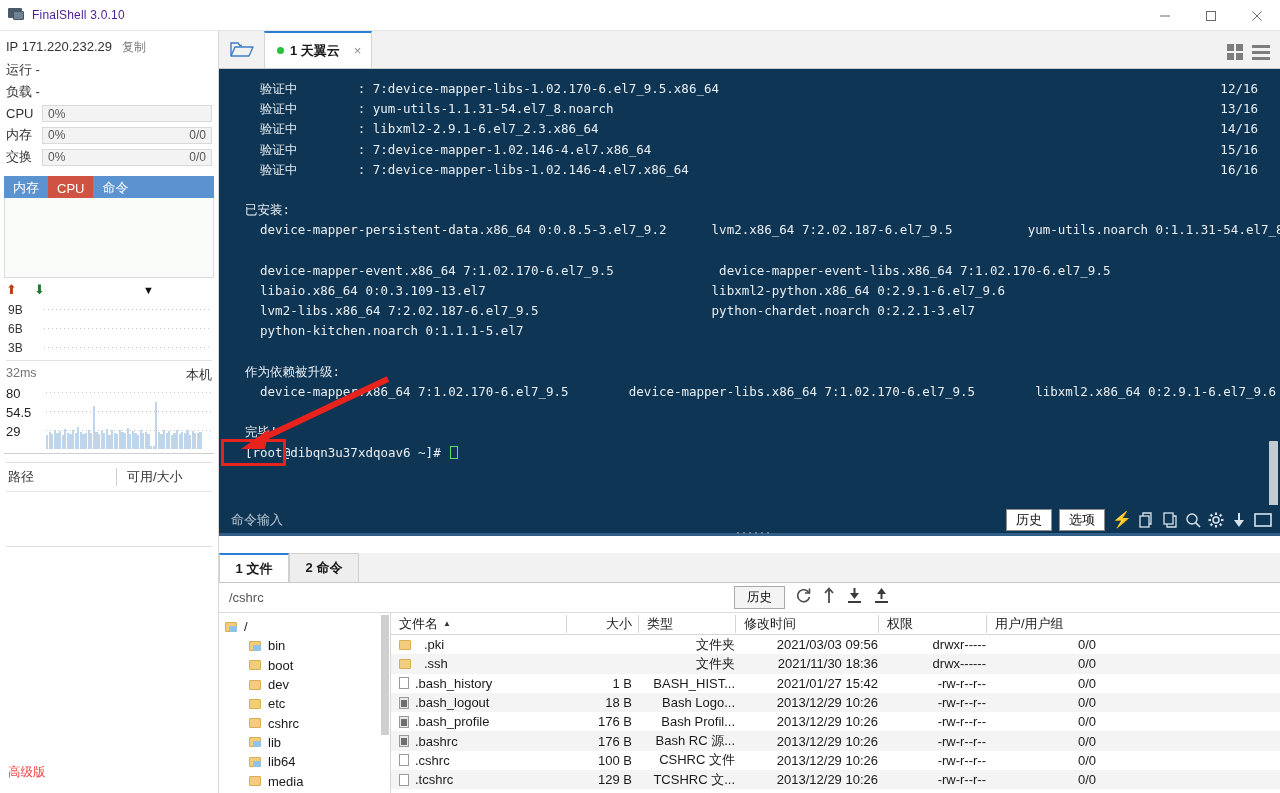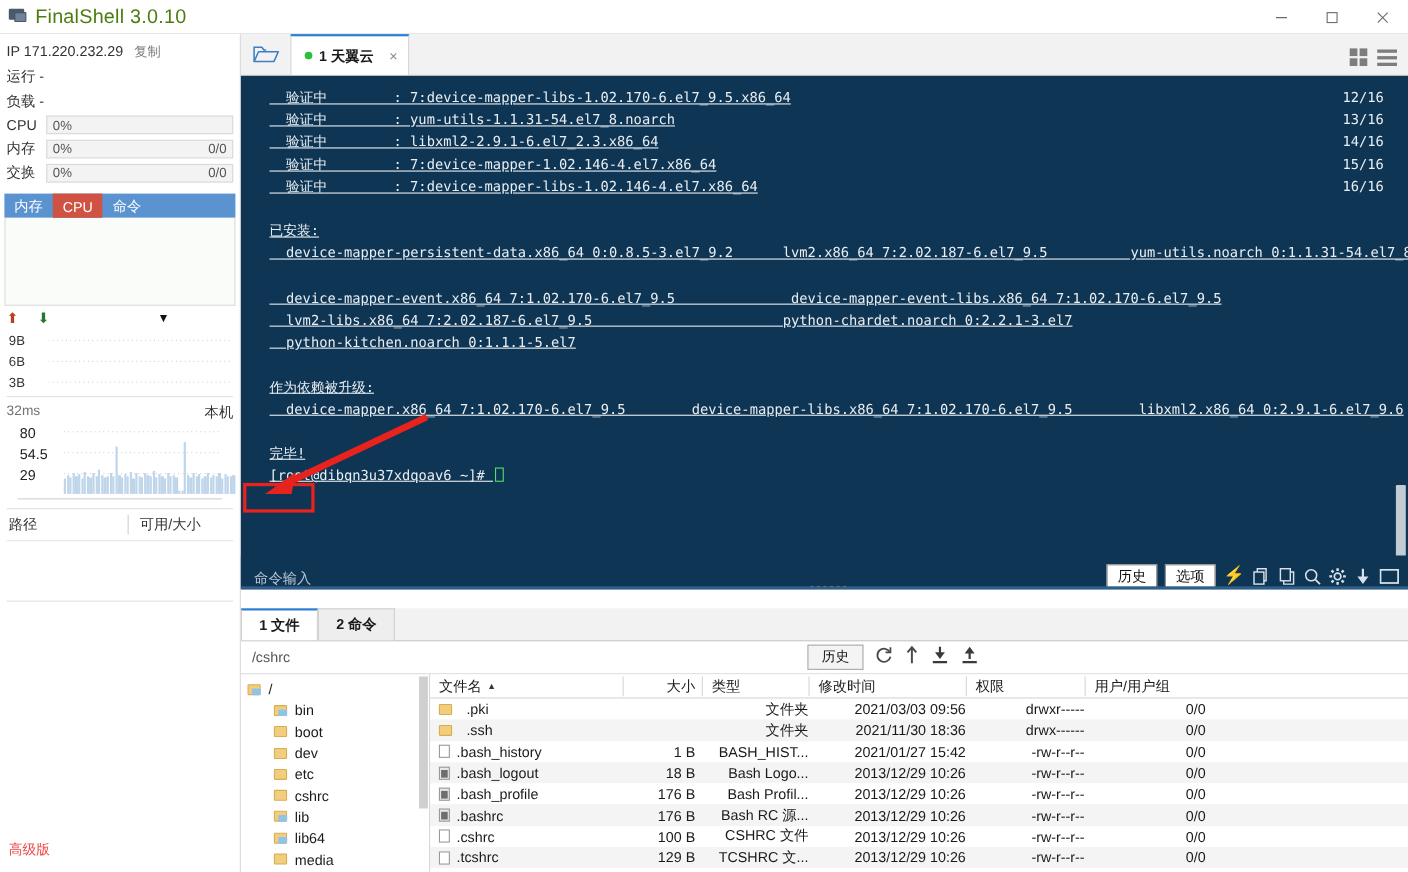--- a/index.html
+++ b/index.html
@@ -22,21 +22,21 @@
     position:relative; flex:none;
   }
   .title-icon .mon {
     position:absolute; left:0; top:0; width:14px; height:10px;
     background:#4a5a6a; border-radius:1px;
   }
   .title-icon .mon2 {
     position:absolute; left:5px; top:3px; width:11px; height:9px;
     background:#6f8296; border:1px solid #44566a; border-radius:1px;
   }
-  .title-text { font-size:18px; color:#4d7c0f; letter-spacing:.2px; }
+  .title-text { font-size:12px; color:#4c1d95; letter-spacing:.2px; }
   .win-btns { position:absolute; right:0; top:0; height:31px; display:flex; }
   .win-btn {
     width:46px; height:31px; display:flex; align-items:center; justify-content:center;
     color:#6b6b6b; font-size:15px; line-height:1;
   }
   .win-btn svg { display:block; }
 
   
   .sidebar {
     position:absolute; left:0; top:31px; width:219px; height:762px;
@@ -78,21 +78,21 @@
   }
   .dots {
     position:absolute; left:0; right:0; height:1px;
     background-image: linear-gradient(to right, #c9c9c9 1px, transparent 1px);
     background-size:4px 1px;
   }
 
   .lat-head { display:flex; justify-content:space-between; padding:5px 6px 0 6px; }
   .lat-head .ms { font-size:12.5px; color:#737373; }
   .lat-head .host { font-size:13px; color:#333; }
-  .lat-box { position:relative; margin:0 16px; height:70px; border-bottom:1px solid #cfcfcf; }
+  .lat-box { position:relative; margin:0 4px; height:70px; border-bottom:1px solid #cfcfcf; }
   .lat-box .ylab { position:absolute; left:2px; font-size:13px; color:#222; }
   .lat-plot { position:absolute; left:42px; right:2px; top:2px; bottom:4px; }
   .lat-bar { position:absolute; bottom:0; width:2px; background:#bed5ea; }
 
   .path-head {
     display:flex; margin:8px 6px 0 6px; border-top:1px solid #e0e0e0;
     border-bottom:1px solid #e6e6e6; padding:5px 0 5px 0; font-size:13px; color:#333;
   }
   .path-head .c1 { width:110px; padding-left:2px; }
   .path-head .c2 { border-left:1px solid #cfcfcf; padding-left:10px; }
@@ -119,21 +119,21 @@
   .view-icons { margin-left:auto; display:flex; gap:9px; padding:0 10px 8px 0; align-items:center;}
   .grid-ico { display:grid; grid-template-columns:7px 7px; grid-template-rows:7px 7px; gap:2px; }
   .grid-ico i { background:#7d7d7d; display:block; }
   .list-ico { display:flex; flex-direction:column; gap:3px; }
   .list-ico i { width:18px; height:3px; background:#7d7d7d; display:block; }
 
   .terminal {
     position:absolute; left:219px; top:69px; width:1061px; height:466px;
     background:#0e3554; color:#e9eef2;
     font-family:"DejaVu Sans Mono","Liberation Mono",monospace;
-    font-size:12.5px; line-height:20.2px; padding:10px 0 0 0; overflow:hidden;text-decoration:underline;
+    font-size:12.5px; line-height:20.2px; padding:10px 0 0 0; overflow:hidden;
   }
   .tline { white-space:pre; padding-left:26px; }
   .tline .right { float:right; padding-right:22px; }
   .blank { height:20.2px; }
   .cursor {
     display:inline-block; width:8px; height:13px; border:1px solid #55e06a;
     vertical-align:-2px; margin-left:2px;
   }
   .term-scroll {
     position:absolute; right:2px; top:372px; width:9px; height:75px;
@@ -143,21 +143,21 @@
   
   .hl-box {
     position:absolute; left:221px; top:439px; width:65px; height:27px;
     border:3px solid #e8221d; pointer-events:none;
   }
   .arrow { position:absolute; left:225px; top:373px; pointer-events:none; }
 
   
   .cmdinput {
     position:absolute; left:219px; top:505px; width:1061px; height:30px;
-    background:#0e3554; display:flex; align-items:flex-end;
+    background:#0e3554; display:flex; align-items:center;
   }
   .cmdinput .ph {
     color:#b9c6d1; font-size:13px; padding-left:12px;
     font-family:"Liberation Sans", sans-serif;
   }
   .cmd-tools { margin-left:auto; display:flex; align-items:center; gap:7px; padding-right:8px; }
   .cbtn {
     background:#ffffff; border:1px solid #8d8d8d; font-size:13px; color:#111;
     padding:2px 9px; line-height:16px;
   }
@@ -445,20 +445,21 @@
         <div class="tline"><span>  验证中        : 7:device-mapper-libs-1.02.170-6.el7_9.5.x86_64</span><span class="right">12/16</span></div>
         <div class="tline"><span>  验证中        : yum-utils-1.1.31-54.el7_8.noarch</span><span class="right">13/16</span></div>
         <div class="tline"><span>  验证中        : libxml2-2.9.1-6.el7_2.3.x86_64</span><span class="right">14/16</span></div>
         <div class="tline"><span>  验证中        : 7:device-mapper-1.02.146-4.el7.x86_64</span><span class="right">15/16</span></div>
         <div class="tline"><span>  验证中        : 7:device-mapper-libs-1.02.146-4.el7.x86_64</span><span class="right">16/16</span></div>
         <div class="blank"></div>
         <div class="tline"><span>已安装:</span></div>
         <div class="tline"><span>  device-mapper-persistent-data.x86_64 0:0.8.5-3.el7_9.2      lvm2.x86_64 7:2.02.187-6.el7_9.5          yum-utils.noarch 0:1.1.31-54.el7_8</span></div>
         <div class="blank"></div>
         <div class="tline"><span>  device-mapper-event.x86_64 7:1.02.170-6.el7_9.5              device-mapper-event-libs.x86_64 7:1.02.170-6.el7_9.5</span></div>
+        <div class="tline"><span>  libaio.x86_64 0:0.3.109-13.el7                              libxml2-python.x86_64 0:2.9.1-6.el7_9.6</span></div>
         <div class="tline"><span>  lvm2-libs.x86_64 7:2.02.187-6.el7_9.5                       python-chardet.noarch 0:2.2.1-3.el7</span></div>
         <div class="tline"><span>  python-kitchen.noarch 0:1.1.1-5.el7</span></div>
         <div class="blank"></div>
         <div class="tline"><span>作为依赖被升级:</span></div>
         <div class="tline"><span>  device-mapper.x86_64 7:1.02.170-6.el7_9.5        device-mapper-libs.x86_64 7:1.02.170-6.el7_9.5        libxml2.x86_64 0:2.9.1-6.el7_9.6</span></div>
         <div class="blank"></div>
         <div class="tline"><span>完毕!</span></div>
       </div>
     <div class="tline"><span>[root@dibqn3u37xdqoav6 ~]# </span><span class="cursor"></span></div>
     <div class="term-scroll"></div>

